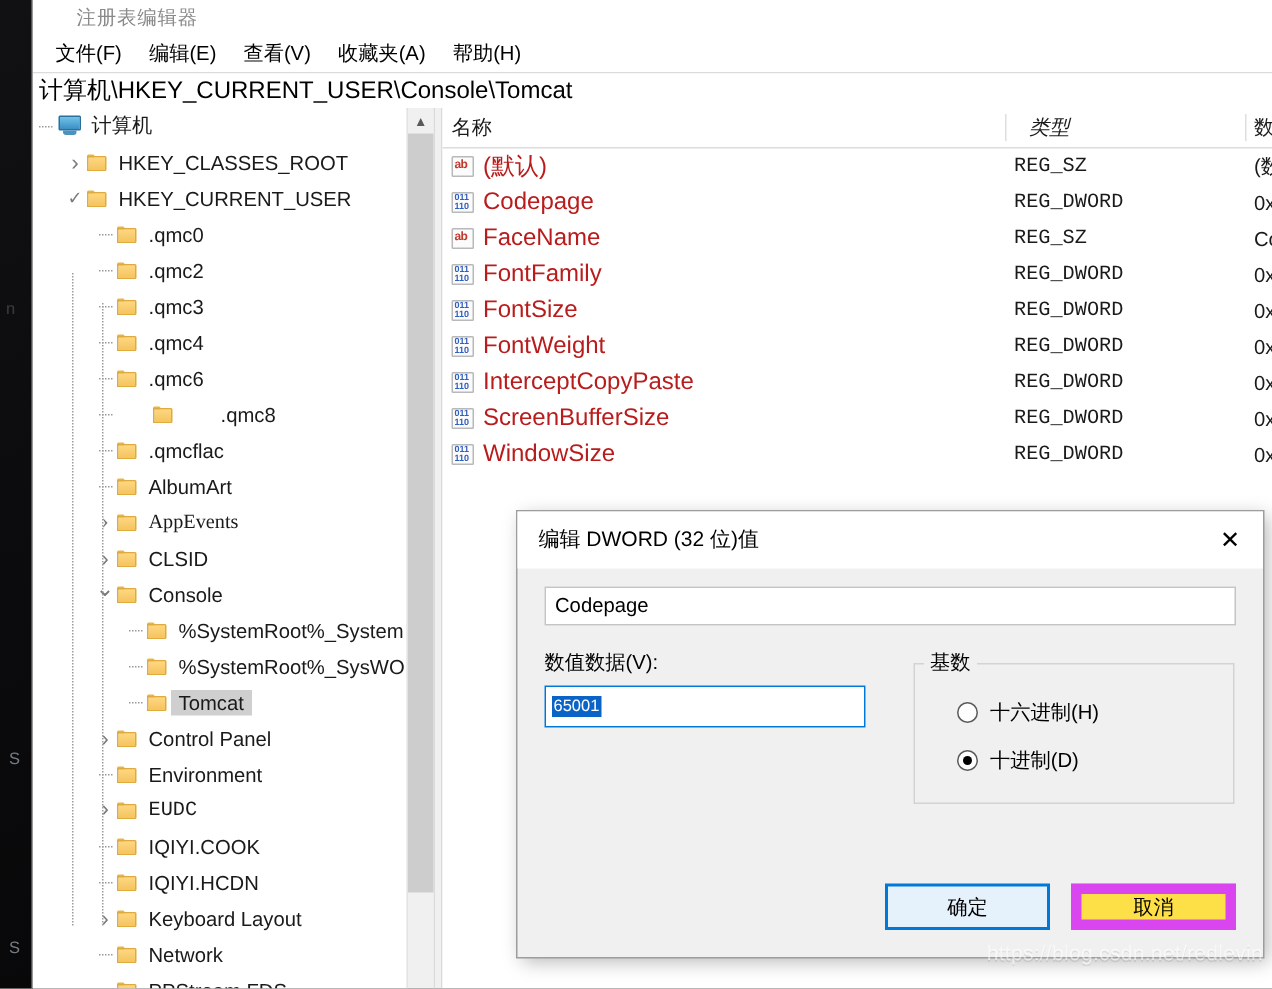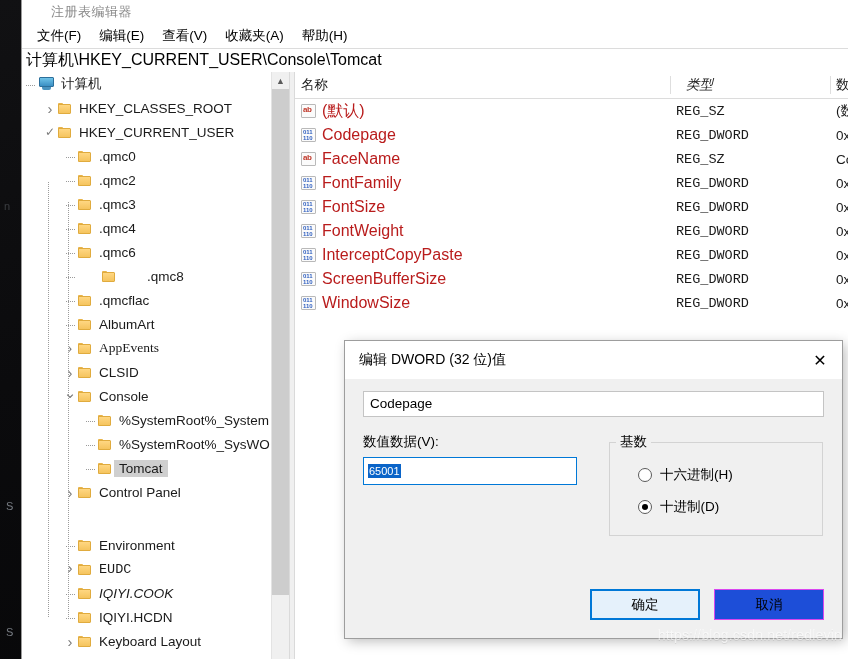--- a/index.html
+++ b/index.html
@@ -113,21 +113,21 @@
   fieldset#radix{width:214px;box-sizing:border-box;border:1px solid #d3d3d3;
      margin:0;padding:8px 0 12px 0;position:relative;}
   fieldset#radix legend{font-size:13.5px;color:#000;padding:0 4px;margin-left:6px;}
   .radio-row{display:flex;align-items:center;padding:7px 0 7px 28px;font-size:13.5px;}
   .radio{width:14px;height:14px;border-radius:50%;border:1px solid #5a5a5a;background:#fff;
      margin-right:8px;flex:0 0 auto;position:relative;box-sizing:border-box;}
   .radio.on:after{content:"";position:absolute;left:3px;top:3px;width:6px;height:6px;
      border-radius:50%;background:#000;}
   #btns{position:absolute;right:18px;bottom:18px;display:flex;gap:14px;}
   .btn{width:110px;height:31px;display:flex;align-items:center;justify-content:center;
-     font-size:13.5px;color:#000;background:#1d4ed8;border:1px solid #d946ef;box-sizing:border-box;
+     font-size:13.5px;color:#000;background:#fde047;border:7px solid #d946ef;box-sizing:border-box;
      cursor:default;}
   .btn.default{border:2px solid #0078d7;background:#e5f1fb;}
   
   #wm{position:absolute;right:6px;bottom:16px;font-size:14px;color:#ffffff;opacity:.55;
      text-shadow:0 1px 0 rgba(0,0,0,.15);letter-spacing:.2px;pointer-events:none;}
 </style>
 </head>
 <body>
 
 <div id="desktop">
@@ -244,31 +244,31 @@
           <div class="trow sel" style="padding-left: 60px;">
             <span class="exp dash"></span>
             <span class="folder"></span>
             <span class="tlabel">Tomcat</span>
           </div>
           <div class="trow" style="padding-left: 40px;">
             <span class="exp chev"></span>
             <span class="folder"></span>
             <span class="tlabel">Control Panel</span>
           </div>
-          <div class="trow" style="padding-left: 40px; margin-top: 29px;">
+          <div class="trow" style="padding-left: 40px;">
             <span class="exp dash"></span>
             <span class="folder"></span>
             <span class="tlabel">Environment</span>
           </div>
           <div class="trow" style="padding-left: 40px; font-family: Liberation Mono, monospace;">
             <span class="exp chev"></span>
             <span class="folder"></span>
             <span class="tlabel">EUDC</span>
           </div>
-          <div class="trow" style="padding-left: 40px; font-style: italic;">
+          <div class="trow" style="padding-left: 40px;">
             <span class="exp dash"></span>
             <span class="folder"></span>
             <span class="tlabel">IQIYI.COOK</span>
           </div>
           <div class="trow" style="padding-left: 40px;">
             <span class="exp dash"></span>
             <span class="folder"></span>
             <span class="tlabel">IQIYI.HCDN</span>
           </div>
           <div class="trow" style="padding-left: 40px;">

